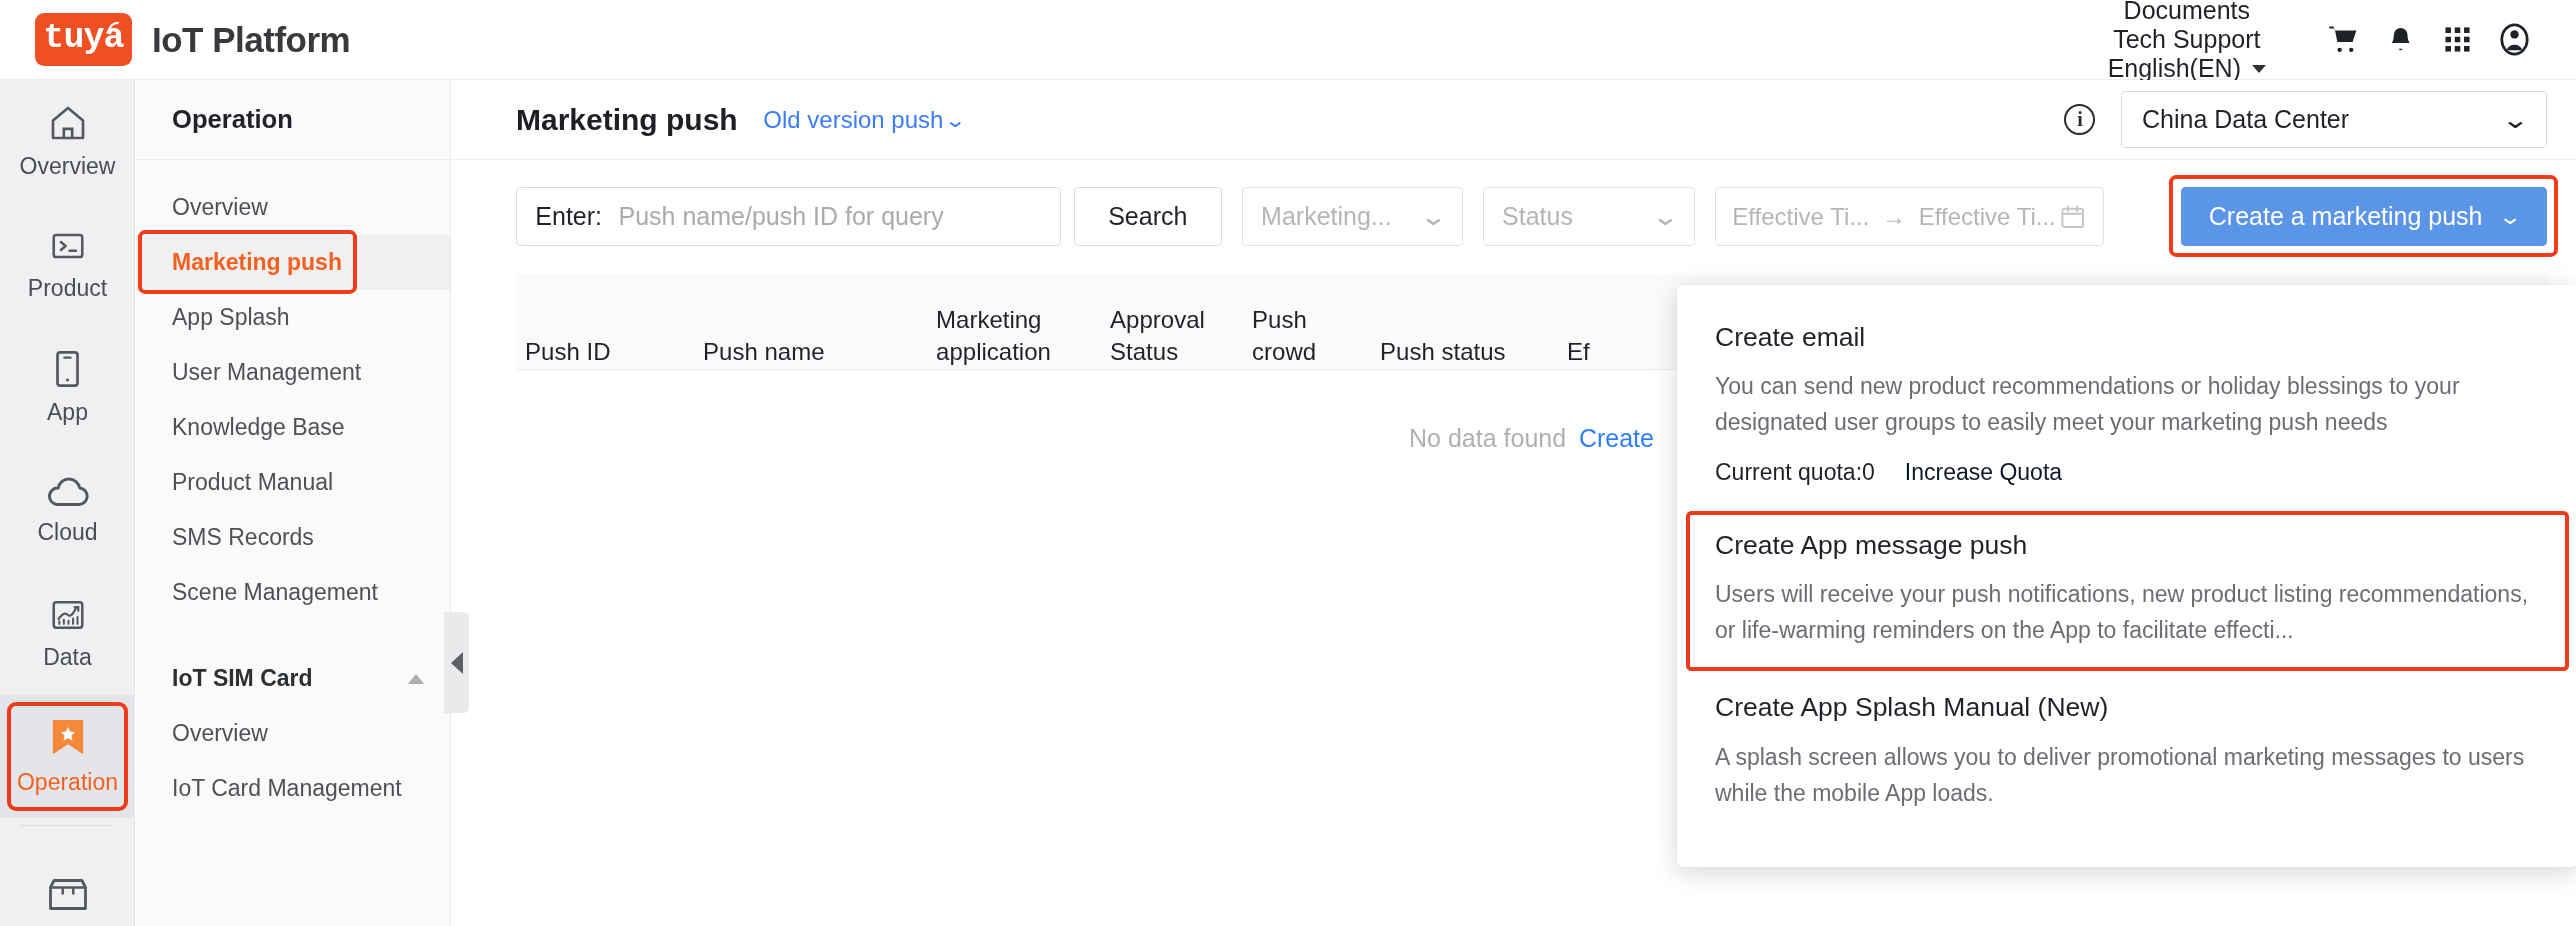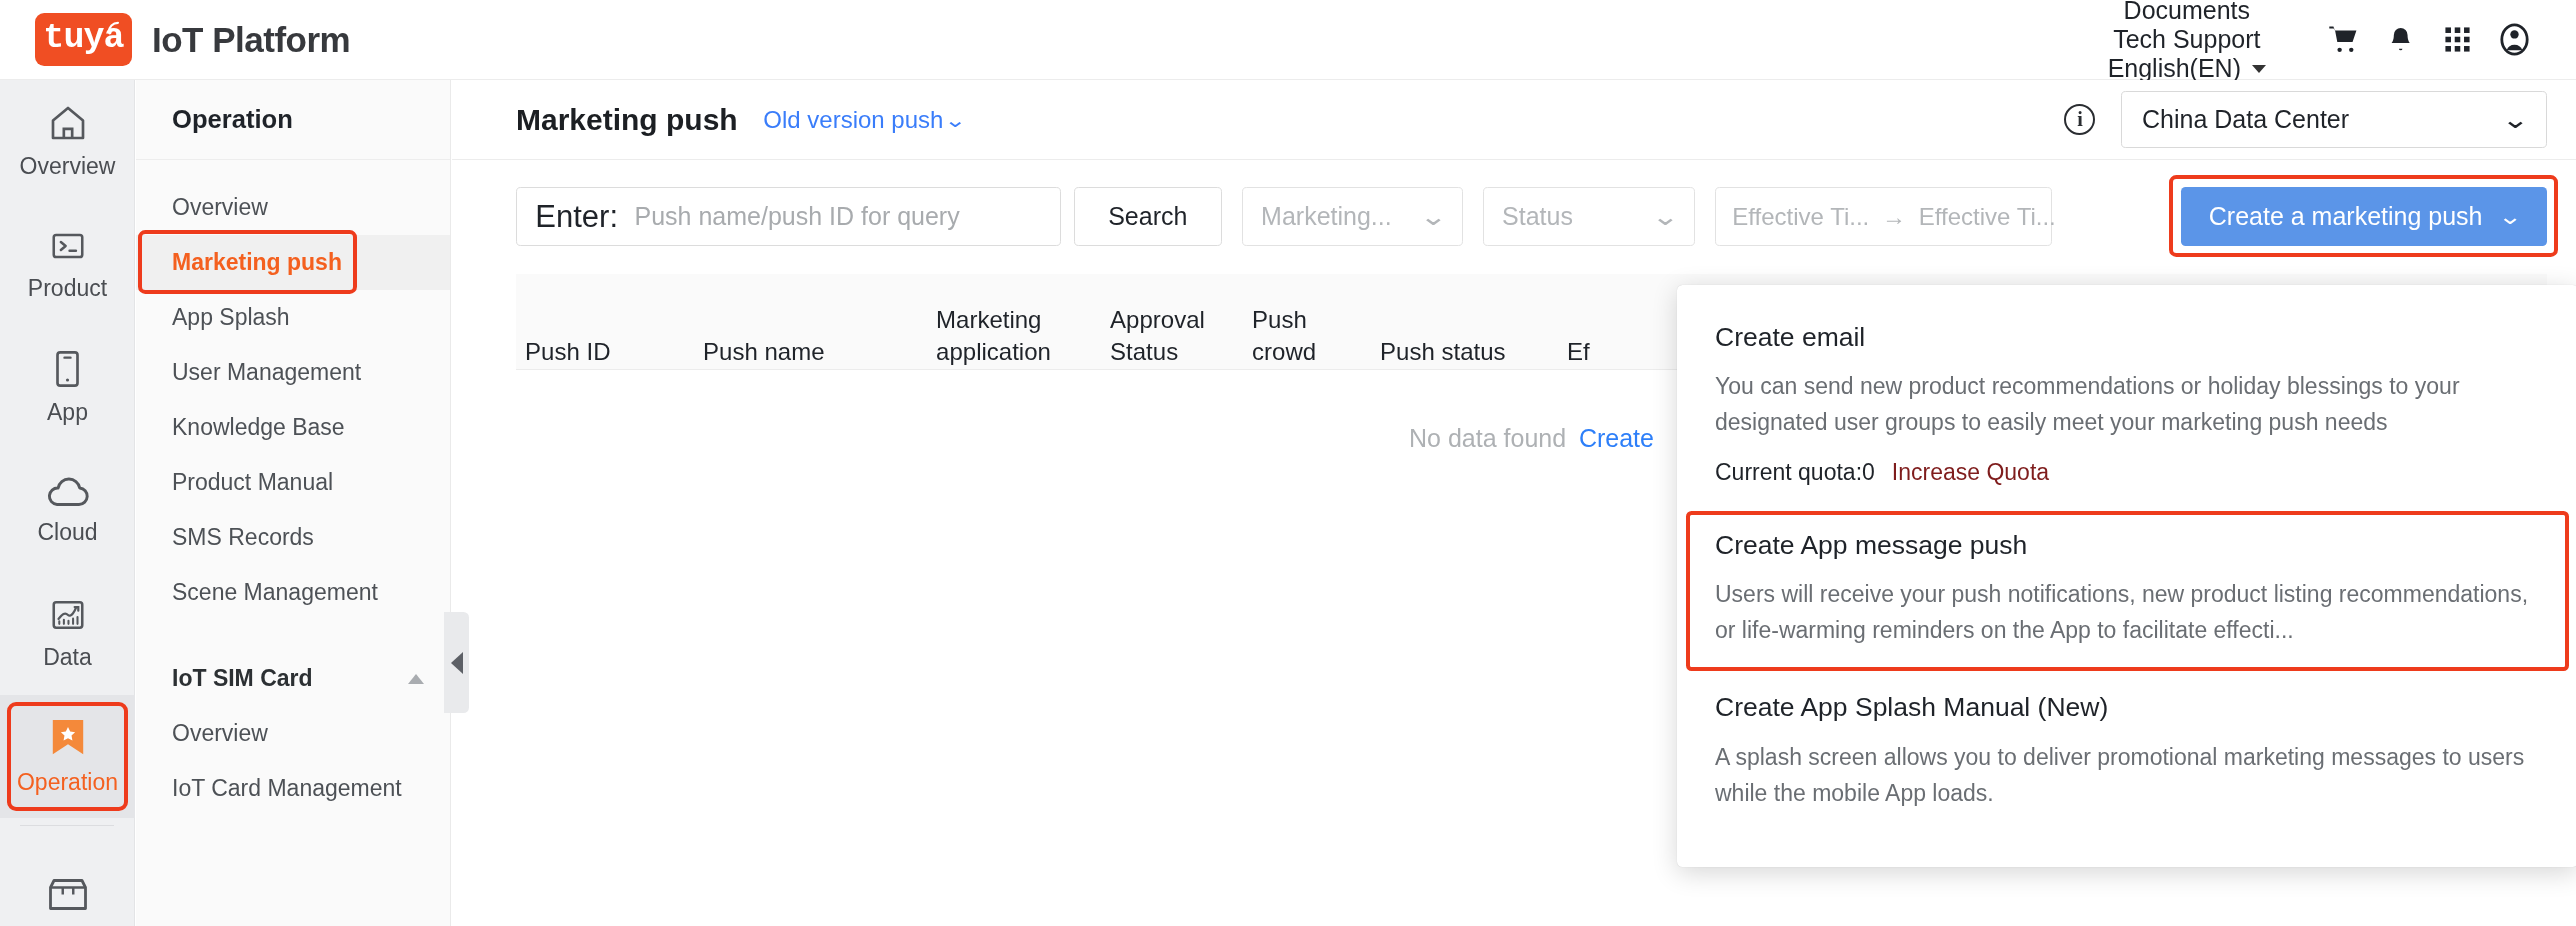--- a/index.html
+++ b/index.html
@@ -139,40 +139,40 @@
     margin-left: auto; color: #b6b9bd; font-size: 22px; line-height: 1;
     transform: scaleX(1.35);
   }
 
   
   .toolbar { display: flex; align-items: center; padding: 27.4px 29px 0 64px; }
   .search-box {
     width: 545px; height: 59px; border: 0.9px solid #dcdcdc; border-radius: 4.6px;
     display: flex; align-items: center; padding: 0 18.3px; background: #fff;
   }
-  .search-label { font-size: 31px; color: #1f2329; margin-right: 16.5px; white-space: nowrap; }
+  .search-label { font-size: 25px; color: #1f2329; margin-right: 16.5px; white-space: nowrap; }
   .search-input {
     border: none; outline: none; font-size: 25px; color: #1f2329;
     font-family: "Liberation Sans", sans-serif; width: 100%; background: transparent;
   }
   .search-input::placeholder { color: #a8abae; }
   .btn-search {
     margin-left: 12.8px; width: 148px; height: 59px; border: 0.9px solid #dcdcdc;
     border-radius: 4.6px; background: #fff; font-size: 25px; color: #1f2329;
     cursor: pointer; font-family: "Liberation Sans", sans-serif;
   }
   .filter-select {
     margin-left: 20px; height: 59px; border: 0.9px solid #e2e2e2; border-radius: 4.6px;
     display: flex; align-items: center; padding: 0 18.3px; cursor: pointer; background: #fff;
   }
   .filter-select span { font-size: 25px; color: #b3b6b9; }
   .fs-marketing { width: 221px; }
   .fs-status { width: 212px; }
   .daterange {
-    margin-left: 20px; width: 337px; height: 59px; border: 0.9px solid #e2e2e2;
+    margin-left: 20px; width: 389px; height: 59px; border: 0.9px solid #e2e2e2;
     border-radius: 4.6px; display: flex; align-items: center; padding: 0 16.5px;
     cursor: pointer; background: #fff;
   }
   .daterange span { font-size: 24px; color: #b3b6b9; white-space: nowrap; }
   .dr-arrow { margin: 0 12.8px; color: #c2c5c8; font-size: 22px; }
   .cal-icon { margin-left: auto; }
 
   .create-wrap { margin-left: auto; position: relative; }
   .btn-create {
     width: 366px; height: 59px; background: #5b95e8; border: none; border-radius: 4.6px;
@@ -205,21 +205,21 @@
   .dropdown {
     position: absolute; left: 1677px; top: 285px; width: 901px; height: 582px;
     background: #fff; border-radius: 5.5px;
     box-shadow: 0 5.5px 25.6px rgba(0,0,0,0.16), 0 0 0.9px rgba(0,0,0,0.2);
     z-index: 30; padding: 16.5px 0;
   }
   .dd-item { padding: 20px 38px 24px 38px; cursor: pointer; position: relative; }
   .dd-title { font-size: 26.5px; color: #1f2329; font-weight: 400; margin-bottom: 16.5px; }
   .dd-desc { font-size: 23px; color: #6a6e73; line-height: 1.55; }
   .dd-quota { margin-top: 18.3px; font-size: 23px; color: #1f2329; display: flex; align-items: center; }
-  .dd-quota .link { color: #7f1d1d; margin-left: 17px; cursor: pointer; }
+  .dd-quota .link { color: #0f172a; margin-left: 30px; cursor: pointer; }
   .annot-dd {
     position: absolute; left: 9.1px; top: 1.8px; right: 9.1px; bottom: 1.8px;
     border: 4.6px solid #ee3b1c; border-radius: 5.5px; pointer-events: none;
   }
 </style>
 </head>
 <body>
 
 <div class="topbar">
   <div class="brand">

